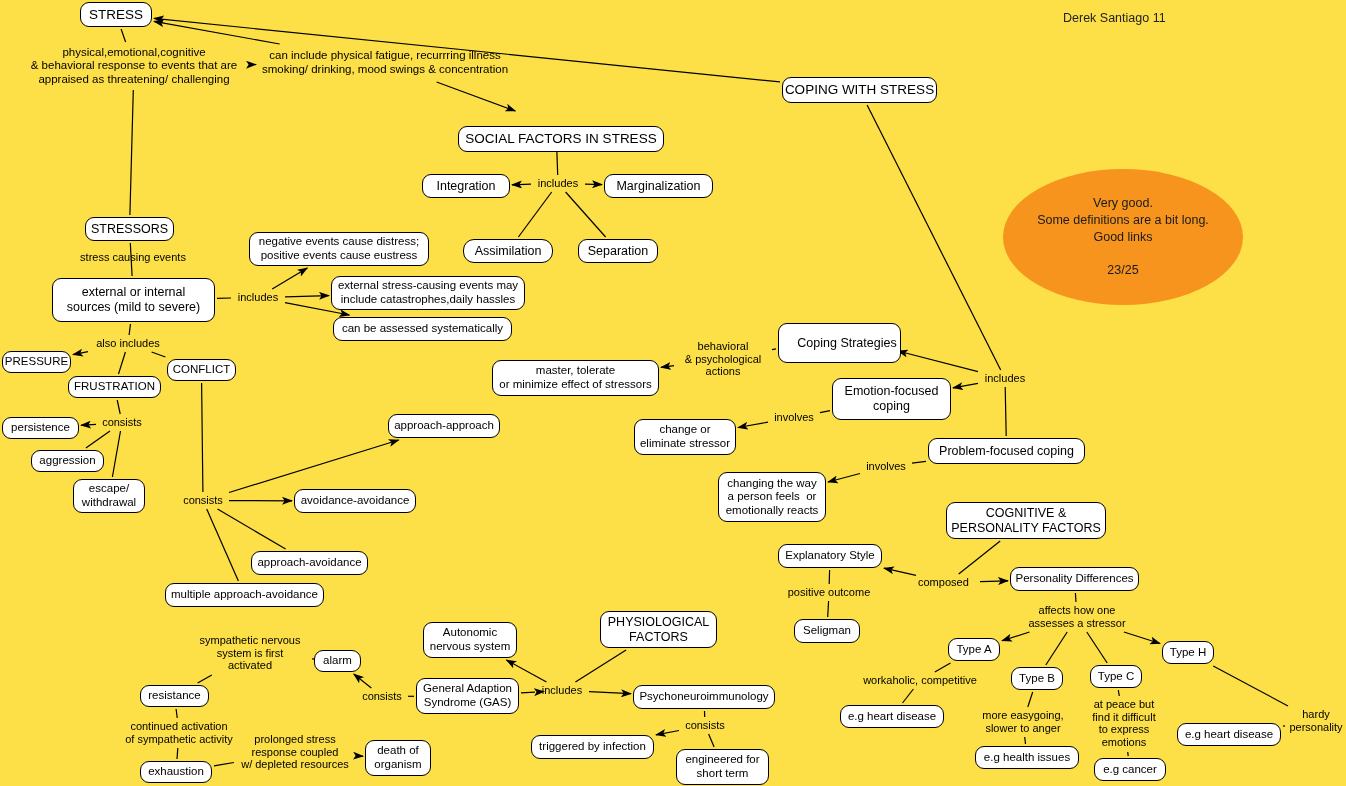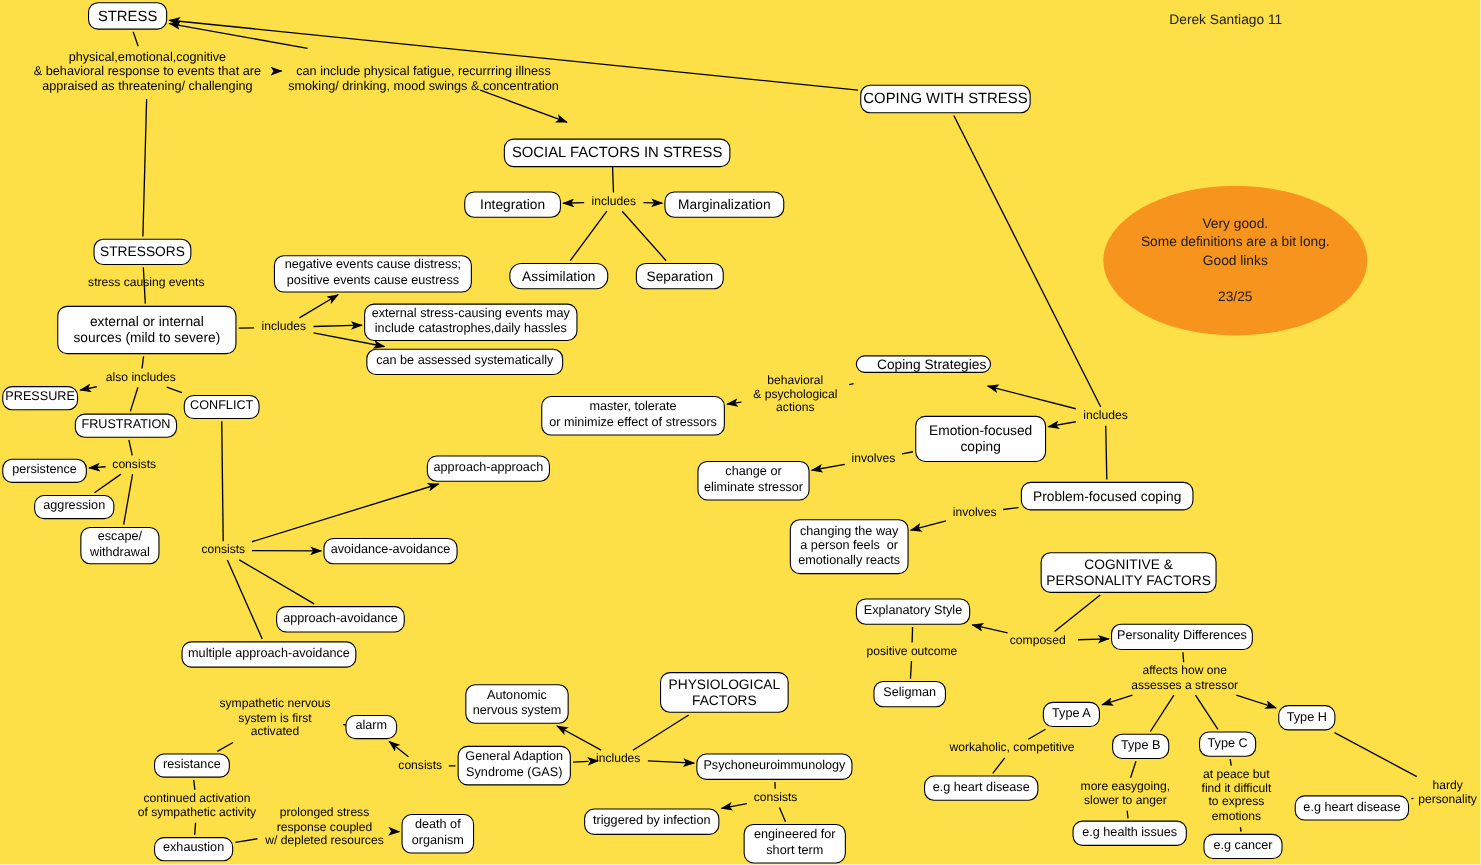--- a/index.html
+++ b/index.html
@@ -159,21 +159,21 @@
         <line x1="679.0" y1="730.5" x2="656.0" y2="734.9" stroke="#000000" stroke-width="1.2" marker-end="url(#arrowEnd)"></line>
         <line x1="708.6" y1="734.0" x2="714.1" y2="747.0" stroke="#000000" stroke-width="1.2"></line>
       </g>
   </svg>
 
   <div id="node-layer">
       <div class="node sz-lg" style="left: 80px; top: 2px; width: 72px; height: 25px;">STRESS</div>
       <div class="node sz-sm" style="left: 20px; top: 44px; width: 228px; height: 44px; border: none; background: transparent;">physical,emotional,cognitive
 &amp; behavioral response to events that are
 appraised as threatening/ challenging</div>
-      <div class="node sz-sm" style="left: 258px; top: 46px; width: 254px; height: 34px; border: none; background: transparent; margin-top: 10px;">can include physical fatigue, recurrring illness
+      <div class="node sz-sm" style="left: 258px; top: 46px; width: 254px; height: 34px; border: none; background: transparent;">can include physical fatigue, recurrring illness
 smoking/ drinking, mood swings &amp; concentration</div>
       <div class="node sz-lg" style="left: 782px; top: 77px; width: 155px; height: 26px;">COPING WITH STRESS</div>
       <div class="node sz-lg" style="left: 458px; top: 126px; width: 206px; height: 26px;">SOCIAL FACTORS IN STRESS</div>
       <div class="node sz-md" style="left: 422px; top: 174px; width: 88px; height: 24px;">Integration</div>
       <div class="node sz-md" style="left: 604px; top: 174px; width: 109px; height: 24px;">Marginalization</div>
       <div class="node sz-md" style="left: 463px; top: 239px; width: 90px; height: 24px; border-radius: 11px;">Assimilation</div>
       <div class="node sz-md" style="left: 578px; top: 239px; width: 80px; height: 24px;">Separation</div>
       <div class="node sz-md" style="left: 85px; top: 217px; width: 89px; height: 24px;">STRESSORS</div>
       <div class="node sz-md" style="left: 52px; top: 278px; width: 163px; height: 44px;">external or internal
 sources (mild to severe)</div>
@@ -188,21 +188,21 @@
       <div class="node sz-sm" style="left: 2px; top: 417px; width: 77px; height: 22px;">persistence</div>
       <div class="node sz-sm" style="left: 31px; top: 450px; width: 73px; height: 22px;">aggression</div>
       <div class="node sz-sm" style="left: 73px; top: 479px; width: 72px; height: 34px;">escape/
 withdrawal</div>
       <div class="node sz-sm" style="left: 388px; top: 414px; width: 112px; height: 24px;">approach-approach</div>
       <div class="node sz-sm" style="left: 294px; top: 489px; width: 122px; height: 24px;">avoidance-avoidance</div>
       <div class="node sz-sm" style="left: 251px; top: 551px; width: 117px; height: 24px;">approach-avoidance</div>
       <div class="node sz-sm" style="left: 165px; top: 583px; width: 159px; height: 24px;">multiple approach-avoidance</div>
       <div class="node sz-sm" style="left: 492px; top: 360px; width: 167px; height: 36px;">master, tolerate
 or minimize effect of stressors</div>
-      <div class="node sz-md" style="left: 778px; top: 323px; width: 123px; height: 16px; padding-left: 20px;">Coping Strategies</div>
+      <div class="node sz-md" style="left: 778px; top: 323px; width: 123px; height: 40px; padding-left: 20px;">Coping Strategies</div>
       <div class="node sz-md" style="left: 832px; top: 378px; width: 119px; height: 42px;">Emotion-focused
 coping</div>
       <div class="node sz-sm" style="left: 634px; top: 419px; width: 102px; height: 36px;">change or
 eliminate stressor</div>
       <div class="node sz-md" style="left: 928px; top: 438px; width: 157px; height: 26px;">Problem-focused coping</div>
       <div class="node sz-sm" style="left: 718px; top: 472px; width: 108px; height: 50px;">changing the way
 a person feels  or
 emotionally reacts</div>
       <div class="node sz-md" style="left: 946px; top: 502px; width: 160px; height: 37px;">COGNITIVE &amp;
 PERSONALITY FACTORS</div>

